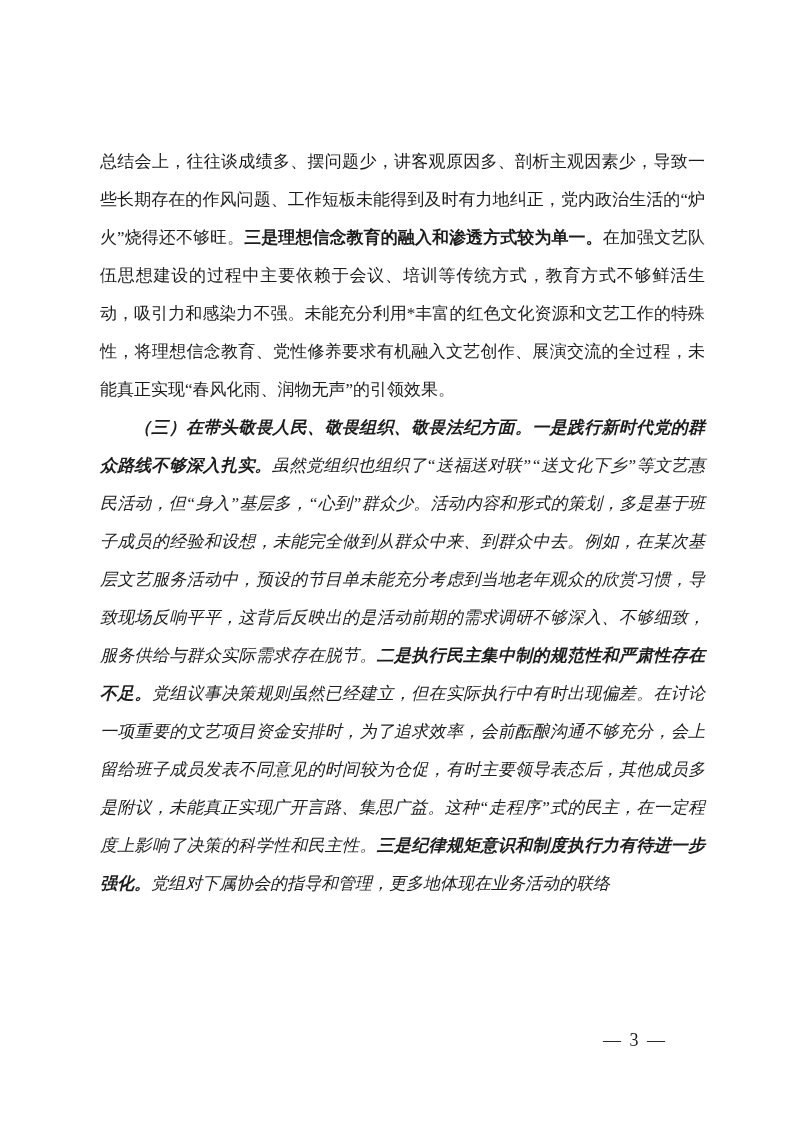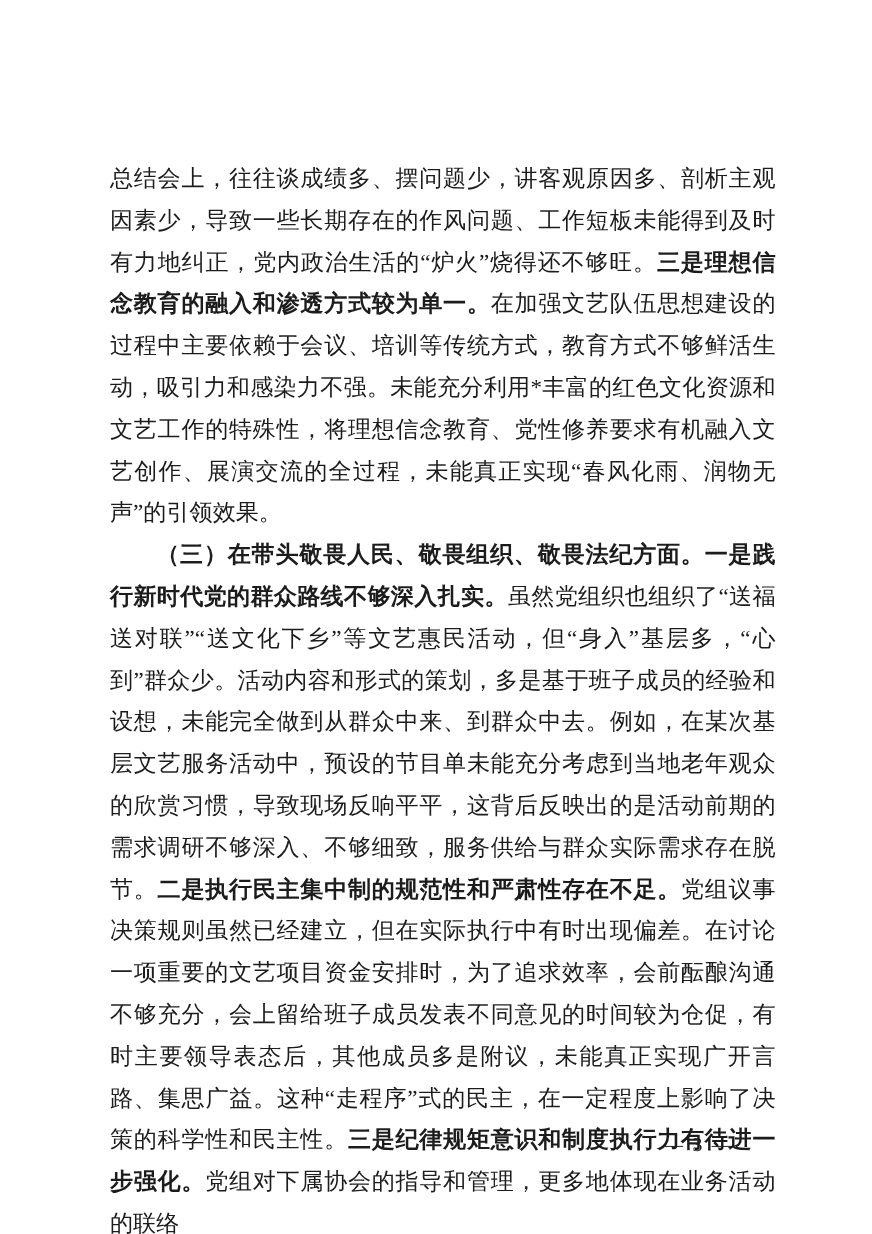--- a/index.html
+++ b/index.html
@@ -16,29 +16,30 @@
     font-family: "Liberation Serif", "DejaVu Serif", serif;
   }
   .content {
     position: absolute;
     left: 100px;
     top: 143px;
     width: 605px;
   }
   .para {
     margin: 0;
-    font-size: 21px;
+    font-size: 17px;
     line-height: 38px;
     color: var(--text-color, #1c1c1c);
     text-align: justify;
     text-justify: inter-character;
     word-break: break-all;
   }
   .para.indent {
     text-indent: 2em;
+    font-style: italic;
   }
   .run.normal {
     font-weight: normal;
   }
   .run.em {
     font-weight: bold;
   }
   .page-number {
     position: absolute;
     top: 1028px;

